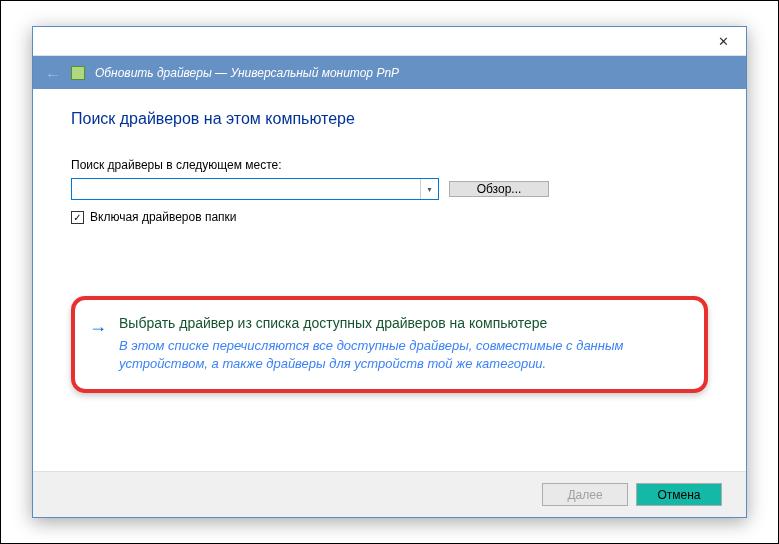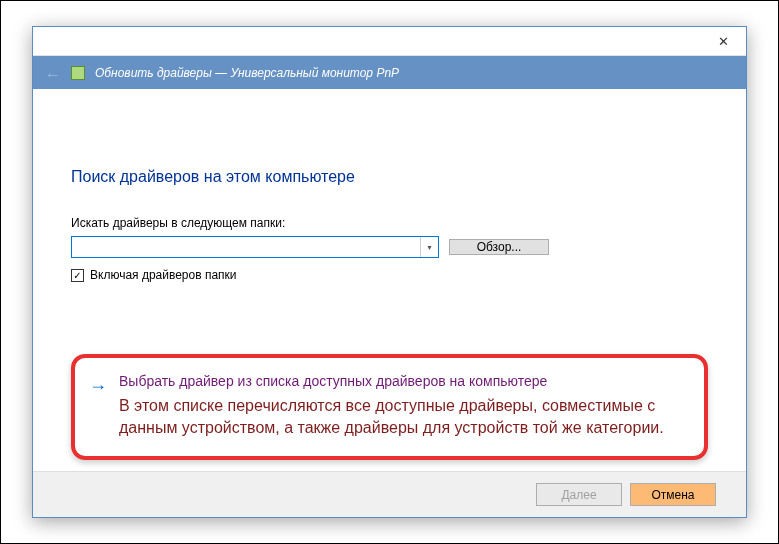--- a/index.html
+++ b/index.html
@@ -6,36 +6,36 @@
 body { width: 779px; height: 544px; background: #fff; position: relative; }
 .outer-border { width: 779px; height: 544px; border: 1px solid #000; position: absolute; top: 0; left: 0; }
 .window { position: absolute; top: 26px; left: 32px; width: 715px; height: 492px; background: #fff; box-shadow: 0 4px 18px rgba(0,0,0,.35); border: 1px solid #5a8bc2; }
 .titlebar { height: 29px; background: #fff; display: flex; align-items: center; justify-content: flex-end; border-bottom: 1px solid #e1e1e1; }
 .close-btn { width: 45px; height: 29px; display: flex; align-items: center; justify-content: center; cursor: pointer; }
 .close-x { font-size: 13px; color: #333; }
 .header { background: #6691c5; height: 33px; display: flex; align-items: center; padding: 0 12px; gap: 10px; }
 .back-arrow { color: #9bb9dd; font-size: 16px; }
 .drive-icon { width: 14px; height: 14px; background: #aed97e; border: 1px solid #5a8f2e; display: inline-block; }
 .header-title { color: #fff; font-size: 12px; font-style: italic; }
-.content { padding: 32px 38px 0 38px; margin-top: 47px; }
+.content { padding: 21px 38px 0 38px; }
 .page-heading { color: #003399; font-size: 16px; font-weight: 400; margin-bottom: 30px; }
 .field-label { color: #000; font-size: 12px; margin-bottom: 6px; }
 .path-row { display: flex; gap: 10px; align-items: center; margin-bottom: 10px; }
 .path-combo { width: 368px; height: 22px; border: 1px solid #0078d7; display: flex; align-items: center; background: #fff; }
 .path-input { flex: 1; border: none; outline: none; padding: 0 6px; font-size: 12px; height: 20px; }
 .combo-arrow { width: 18px; height: 20px; border-left: 1px solid #ccc; display: flex; align-items: center; justify-content: center; font-size: 8px; color: #555; cursor: pointer; }
 .browse-btn { width: 100px; height: 16px; background: #e1e1e1; border: 1px solid #adadad; font-size: 12px; cursor: pointer; }
 .checkbox-row { display: flex; align-items: center; gap: 6px; font-size: 12px; }
 .checkbox { width: 13px; height: 13px; border: 1px solid #333; display: flex; align-items: center; justify-content: center; font-size: 10px; cursor: pointer; }
 .option-highlight { margin-top: 72px; border: 4px solid #e83030; border-radius: 14px; padding: 14px 18px 16px 14px; display: flex; gap: 12px; box-shadow: 0 3px 6px rgba(0,0,0,.2); }
 .arrow-icon { color: #0066cc; font-size: 18px; margin-top: 2px; flex-shrink: 0; }
-.option-title { color: #701a75; font-size: 14px; line-height: 1.35; margin-bottom: 4px; }
-.option-desc { color: #7f1d1d; font-size: 16px; line-height: 1.4; }
-.footer { position: absolute; bottom: 0; left: 0; right: 0; height: 46px; background: #f0f0f0; border-top: 1px solid #dfdfdf; display: flex; align-items: center; justify-content: flex-end; padding: 0 30px; gap: 8px; }
-.footer-btn { width: 86px; height: 23px; border: 1px solid #adadad; background: #fdba74; font-size: 12px; cursor: pointer; }
+.option-title { color: #14532d; font-size: 14px; line-height: 1.35; margin-bottom: 4px; }
+.option-desc { color: #3b82f6; font-size: 13px; line-height: 1.4; font-style: italic; }
+.footer { position: absolute; bottom: 0; left: 0; right: 0; height: 46px; background: #f0f0f0; border-top: 1px solid #dfdfdf; display: flex; align-items: center; justify-content: flex-end; padding: 0 24px; gap: 8px; }
+.footer-btn { width: 86px; height: 23px; border: 1px solid #adadad; background: #14b8a6; font-size: 12px; cursor: pointer; }
 .footer-btn:disabled { color: #a0a0a0; background: #e9e9e9; cursor: default; }
 </style>
 </head>
 <body>
 
 <div class="outer-border"></div>
 
 <div class="window">
 
   <div class="titlebar">
@@ -46,21 +46,21 @@
 
   <div class="header">
     <span class="back-arrow">←</span>
     <span class="drive-icon"></span>
     <span class="header-title">Обновить драйверы — Универсальный монитор PnP</span>
   </div>
 
   <div class="content">
     <h1 class="page-heading">Поиск драйверов на этом компьютере</h1>
 
-    <div class="field-label">Искать драйверы в следующем папки:</div>
+    <div class="field-label">Поиск драйверы в следующем месте:</div>
 
     <div class="path-row">
       <div class="path-combo">
         <input class="path-input" type="text" value="" style="">
         <div class="combo-arrow">▾</div>
       </div>
       <button class="browse-btn">Обзор...</button>
     </div>
 
     <div class="checkbox-row">

